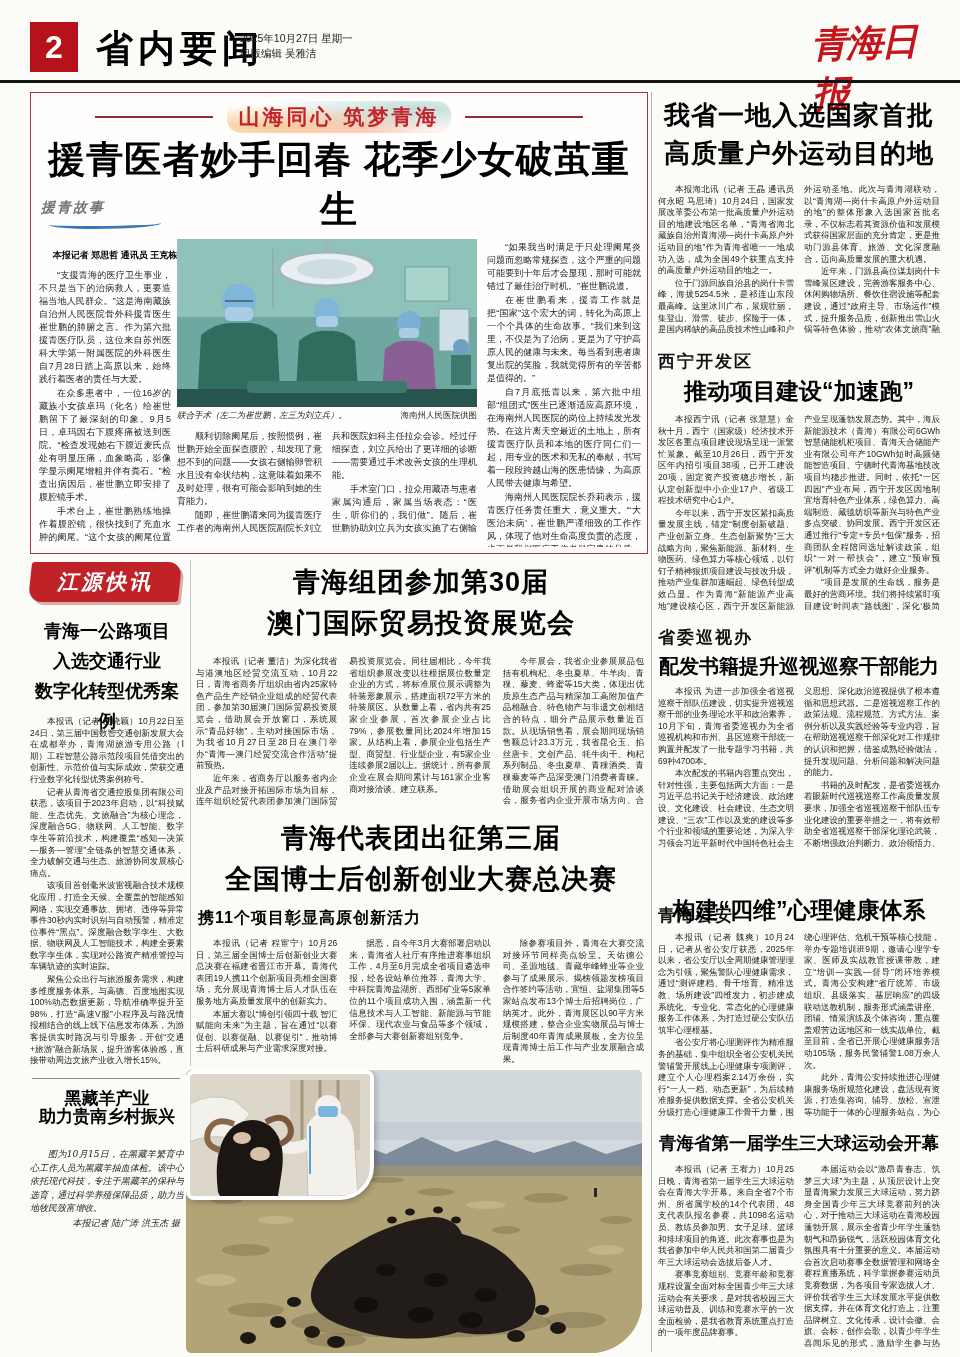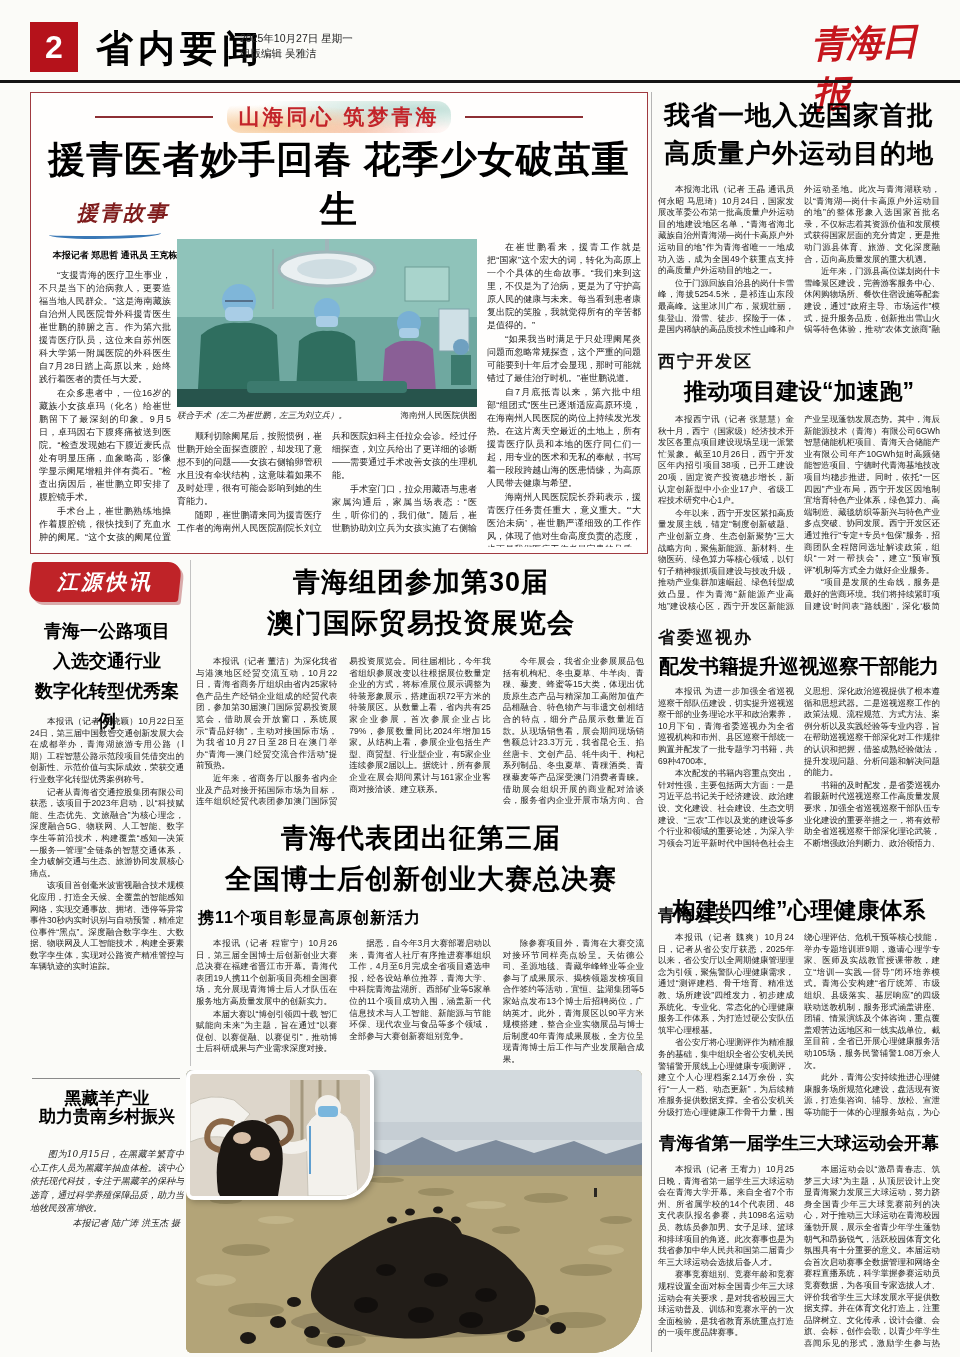--- a/index.html
+++ b/index.html
@@ -29,23 +29,23 @@
   .lead-box{left:30px;top:92px;width:618px;height:462px;border:1px solid #a03a40;background:#fffefd}
   .banner-row{position:absolute;left:0;top:8px;width:100%;display:flex;align-items:center;justify-content:center;gap:14px}
   .banner-line{width:118px;height:2px;background:#8d2f34}
   .banner-text{font-size:21px;font-weight:900;color:#c3242a;letter-spacing:3px;padding:2px 12px;
     background:radial-gradient(ellipse at 18% 80%,rgba(240,162,76,.55),transparent 60%),
                radial-gradient(ellipse at 85% 25%,rgba(127,192,176,.5),transparent 60%),
                radial-gradient(ellipse at 60% 90%,rgba(233,90,70,.25),transparent 55%);
     border-radius:14px}
   .lead-headline{position:absolute;left:0;top:42px;width:100%;font-size:37px;font-weight:900;
     text-align:center;letter-spacing:1px;color:#000}
-  .badge-yq{position:absolute;left:10px;top:106px;width:128px;text-align:right;
+  .badge-yq{position:absolute;left:10px;top:106px;width:128px;text-align:left;
     font-family:"DejaVu Serif","Liberation Serif",serif;font-style:italic;font-weight:900;
-    font-size:21px;color:#7f1d1d;letter-spacing:2px}
+    font-size:14px;color:#737373;letter-spacing:2px}
   .badge-yq::after{content:"";display:block;margin:2px auto 0;width:112px;height:7px;
     border-bottom:3px solid #3a78b5;border-radius:0 0 60% 40%}
   .lead-byline{position:absolute;left:16px;top:156px;width:136px;font-size:9px;font-weight:700;text-align:center;color:#000}
   .lead-left{position:absolute;left:8px;top:176px;width:132px;height:276px;overflow:hidden}
   .lead-left .para,.lead-center .para,.lead-right .para{font-size:9px;line-height:13px}
   .lead-photo{position:absolute;left:146px;top:146px;width:300px;height:168px;overflow:hidden;background:#6fa8a0}
   .caption-row{position:absolute;left:146px;top:317px;width:300px;display:flex;justify-content:space-between;
     font-size:8.5px;color:#222}
   .caption-kai{font-family:"DejaVu Serif","Liberation Serif",serif;font-style:italic}
   .lead-center{position:absolute;left:146px;top:337px;width:300px;height:117px}
@@ -154,37 +154,38 @@
   <div class="caption-row">
     <span class="caption-kai">联合手术（左二为崔世鹏，左三为刘立兵）。</span>
     <span>海南州人民医院供图</span>
   </div>
   <div class="lead-center body-cols cols2">
       <p class="para">顺利切除阑尾后，按照惯例，崔世鹏开始全面探查腹腔，却发现了意想不到的问题——女孩右侧输卵管积水且没有伞状结构，这意味着如果不及时处理，很有可能会影响到她的生育能力。</p>
       <p class="para">随即，崔世鹏请来同为援青医疗工作者的海南州人民医院副院长刘立兵和医院妇科主任拉众会诊。经过仔细探查，刘立兵给出了更详细的诊断——需要通过手术改善女孩的生理机能。</p>
       <p class="para">手术室门口，拉众用藏语与患者家属沟通后，家属当场表态：“医生，听你们的，我们做”。随后，崔世鹏协助刘立兵为女孩实施了右侧输卵管伞端成形手术。术后女孩恢复良好，很快便出院了。</p>
     </div>
   <div class="lead-right">
+      <p class="para">“如果我当时满足于只处理阑尾炎问题而忽略常规探查，这个严重的问题可能要到十年后才会显现，那时可能就错过了最佳治疗时机。”崔世鹏说道。</p>
       <p class="para">在崔世鹏看来，援青工作就是把“国家”这个宏大的词，转化为高原上一个个具体的生命故事。“我们来到这里，不仅是为了治病，更是为了守护高原人民的健康与未来。每当看到患者康复出院的笑脸，我就觉得所有的辛苦都是值得的。”</p>
-      <p class="para">“如果我当时满足于只处理阑尾炎问题而忽略常规探查，这个严重的问题可能要到十年后才会显现，那时可能就错过了最佳治疗时机。”崔世鹏说道。</p>
       <p class="para">自7月底抵青以来，第六批中组部“组团式”医生已逐渐适应高原环境，在海南州人民医院的岗位上持续发光发热。在这片离天空最近的土地上，所有援青医疗队员和本地的医疗同仁们一起，用专业的医术和无私的奉献，书写着一段段跨越山海的医患情缘，为高原人民带去健康与希望。</p>
       <p class="para">海南州人民医院院长乔莉表示，援青医疗任务责任重大，意义重大。“‘大医治未病’，崔世鹏严谨细致的工作作风，体现了他对生命高度负责的态度，也正是我们医疗工作者最宝贵的品质。他们和本地同仁们用实际行动诠释了‘医者仁心’的深刻内涵，为提升海南州人民医院医疗水平、守护高原群众健康作出了不可替代的贡献。”</p>
     </div>
 </div>
 
 <div class="abs ribbon">
   <span>江源快讯</span>
 </div>
 <div class="abs art-headline hw-head">青海一公路项目
 入选交通行业
 数字化转型优秀案例</div>
 <div class="abs hw-body">
     <p class="para">本报讯（记者 倪晓颖）10月22日至24日，第三届中国数智交通创新发展大会在成都举办，青海湖旅游专用公路（Ⅰ期）工程智慧公路示范段项目凭借突出的创新性、示范价值与实际成效，荣获交通行业数字化转型优秀案例称号。</p>
     <p class="para">记者从青海省交通控股集团有限公司获悉，该项目于2023年启动，以“科技赋能、生态优先、文旅融合”为核心理念，深度融合5G、物联网、人工智能、数字孪生等前沿技术，构建覆盖“感知—决策—服务—管理”全链条的智慧交通体系，全力破解交通与生态、旅游协同发展核心痛点。</p>
     <p class="para">该项目首创毫米波雷视融合技术规模化应用，打造全天候、全覆盖的智能感知网络，实现交通事故、拥堵、违停等异常事件30秒内实时识别与自动预警，精准定位事件“黑点”。深度融合数字孪生、大数据、物联网及人工智能技术，构建全要素数字孪生体，实现对公路资产精准管控与车辆轨迹的实时追踪。</p>
+    <p class="para">聚焦公众出行与旅游服务需求，构建多维度服务体系。与高德、百度地图实现100%动态数据更新，导航准确率提升至98%，打造“高速V服”小程序及与路况情报相结合的线上线下信息发布体系，为游客提供实时路况与引导服务，开创“交通+旅游”融合新场景，提升游客体验感，直接带动周边文旅产业收入增长15%。</p>
   </div>
 <div class="abs rail-div"></div>
 <div class="abs art-headline sheep-head">黑藏羊产业
 助力贵南乡村振兴</div>
 <div class="abs sheep-body">
   <div>
       <p class="para">图为10月15日，在黑藏羊繁育中心工作人员为黑藏羊抽血体检。该中心依托现代科技，专注于黑藏羊的保种与选育，通过科学养殖保障品质，助力当地牧民致富增收。</p>
     </div>
   <div class="sheep-credit">本报记者 陆广涛 洪玉杰 摄</div>
 </div>

